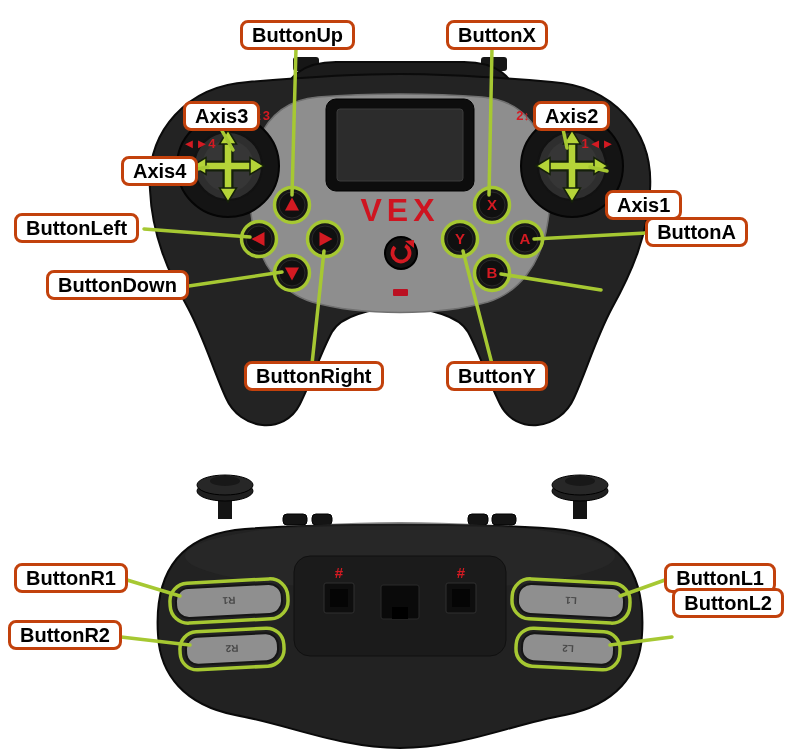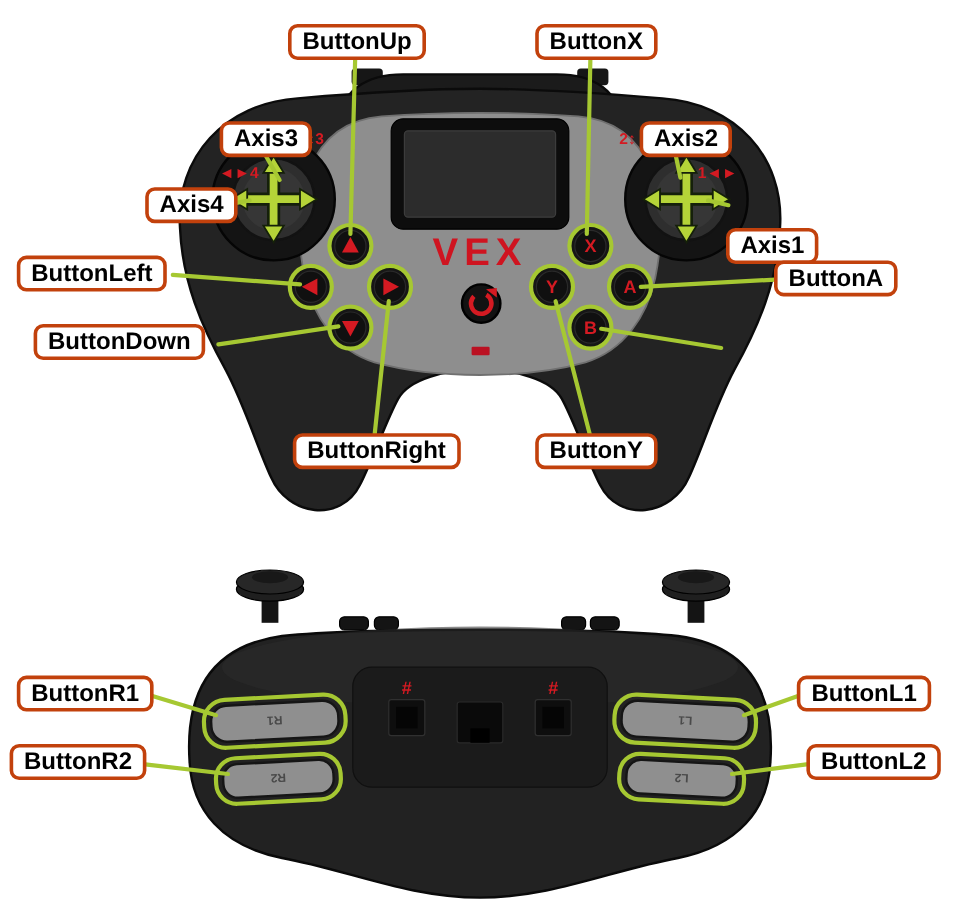--- a/index.html
+++ b/index.html
@@ -181,21 +181,21 @@
 </svg>
 
   <div class="callout-label" style="left:240px; top:20px;">ButtonUp</div>
   <div class="callout-label" style="left:446px; top:20px;text-align:right;">ButtonX</div>
   <div class="callout-label" style="left:183px; top:101px;text-align:right;">Axis3</div>
   <div class="callout-label" style="left:533px; top:101px;">Axis2</div>
   <div class="callout-label" style="left:121px; top:156px;">Axis4</div>
   <div class="callout-label" style="left:605px; top:156px;margin-top:34px;">Axis1</div>
   <div class="callout-label" style="left:14px;  top:213px;">ButtonLeft</div>
   <div class="callout-label" style="right:52px; top:217px;">ButtonA</div>
-  <div class="callout-label" style="left:28px;  top:270px;">ButtonDown</div>
+  <div class="callout-label" style="left:46px;  top:270px;">ButtonDown</div>
   <div class="callout-label" style="left:244px; top:361px;">ButtonRight</div>
   <div class="callout-label" style="left:446px; top:361px;">ButtonY</div>
   <div class="callout-label" style="left:14px;  top:563px;">ButtonR1</div>
   <div class="callout-label" style="right:24px; top:563px;margin-left:32px;">ButtonL1</div>
   <div class="callout-label" style="left:8px;   top:620px;">ButtonR2</div>
-  <div class="callout-label" style="right:16px; top:620px;text-align:center;">ButtonL2</div>
+  <div class="callout-label" style="right:16px; top:588px;text-align:center;">ButtonL2</div>
 
 </div>
 
 </body></html>

